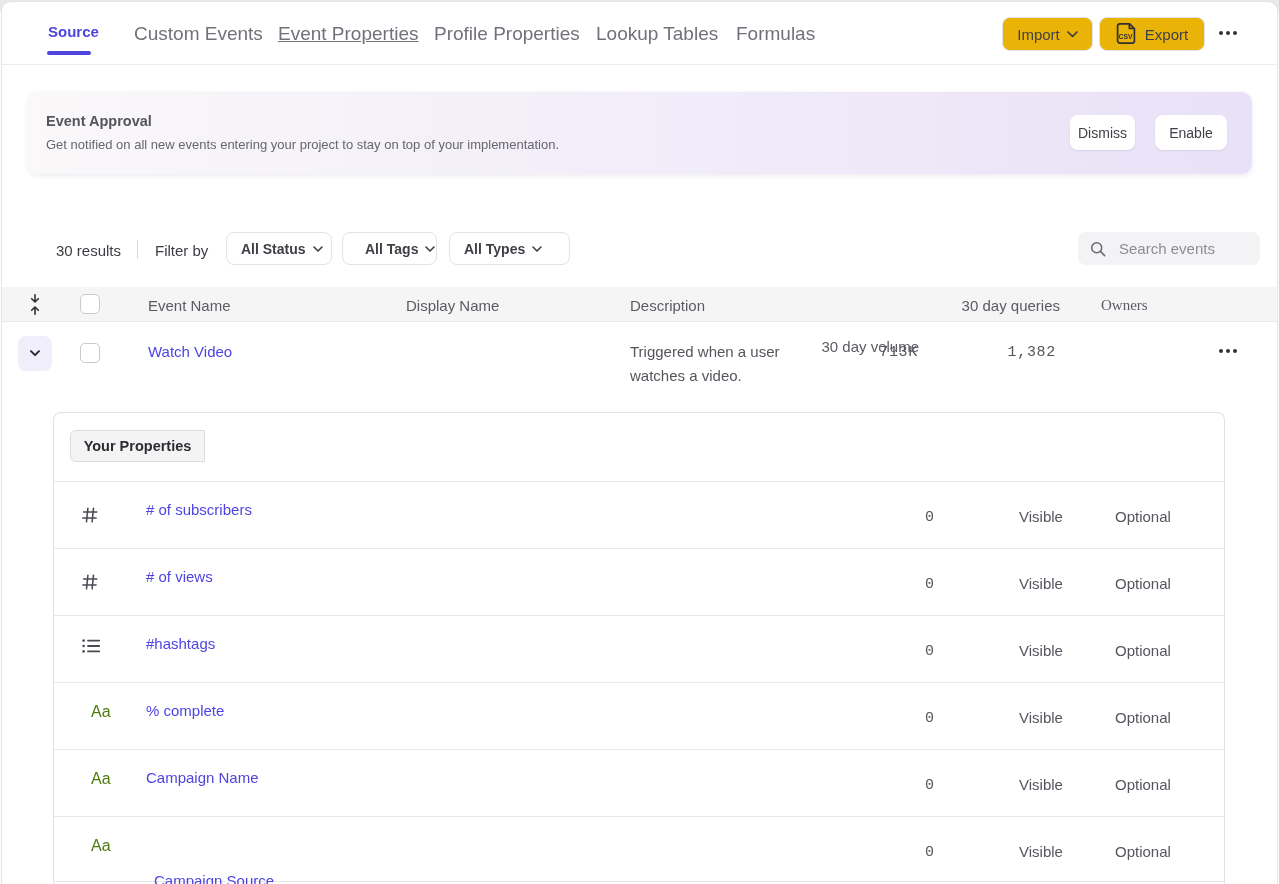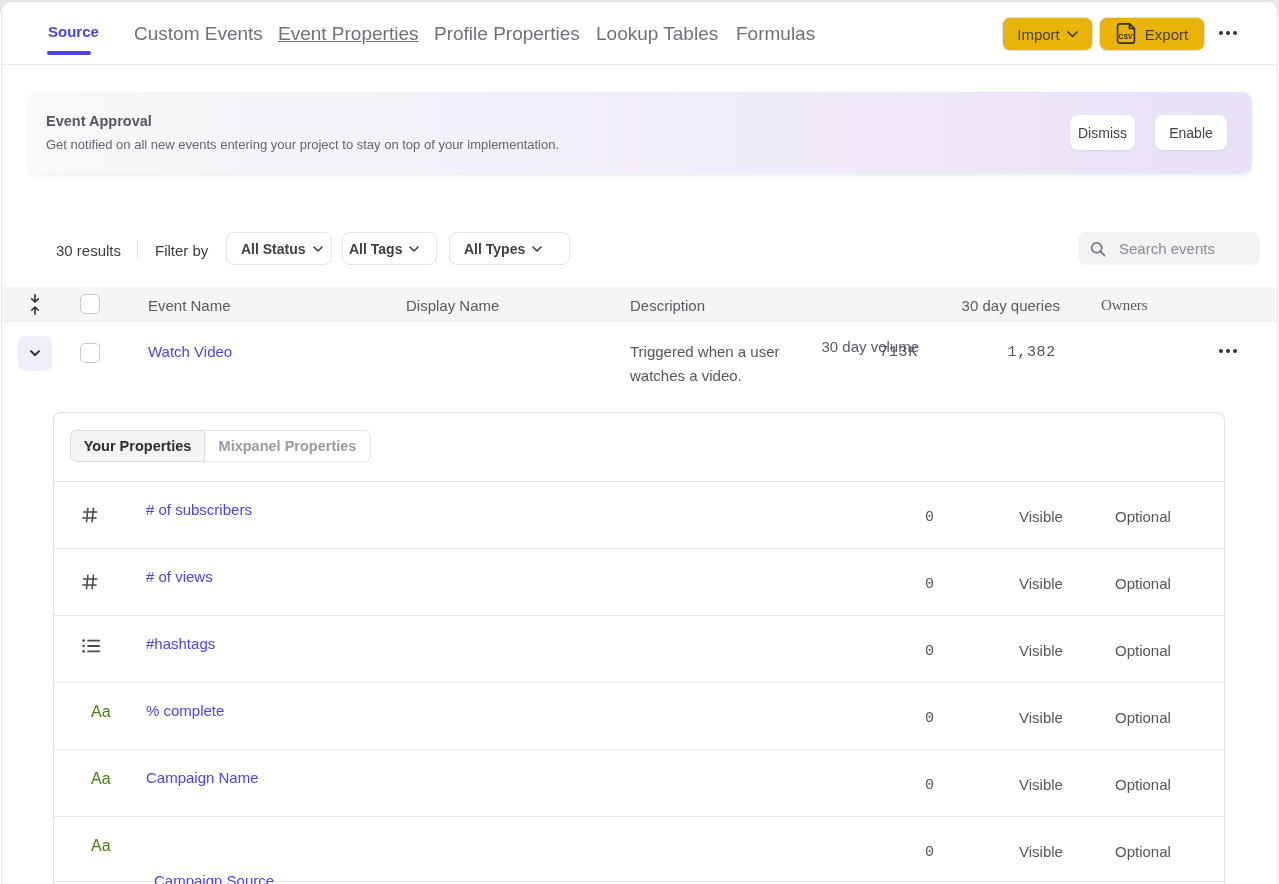--- a/index.html
+++ b/index.html
@@ -94,21 +94,21 @@
 </div>
 
 <div class="abs f14" style="left:56px; top:242px;">30 results</div>
 <div class="abs" style="left:137px; top:240px; width:1px; height:19px; background:#dcdce0;"></div>
 <div class="abs f14" style="left:155px; top:242px;">Filter by</div>
 <div class="fbtn" style="left:226px; width:106px; padding-left:14px;">All Status
   <svg width="10" height="6" viewBox="0 0 10 6" fill="none" style="margin-left:7px;">
       <path d="M1 1l4 4 4-4" stroke="#3f3f46" stroke-width="1.6" stroke-linecap="round" stroke-linejoin="round"></path>
     </svg>
 </div>
-<div class="fbtn" style="left:342px; width:95px; padding-left:6px;">All Tags
+<div class="fbtn" style="left:342px; width:95px; padding-left:22px;">All Tags
   <svg width="10" height="6" viewBox="0 0 10 6" fill="none" style="margin-left:7px;">
       <path d="M1 1l4 4 4-4" stroke="#3f3f46" stroke-width="1.6" stroke-linecap="round" stroke-linejoin="round"></path>
     </svg>
 </div>
 <div class="fbtn" style="left:449px; width:121px; padding-left:14px;">All Types
   <svg width="10" height="6" viewBox="0 0 10 6" fill="none" style="margin-left:7px;">
       <path d="M1 1l4 4 4-4" stroke="#3f3f46" stroke-width="1.6" stroke-linecap="round" stroke-linejoin="round"></path>
     </svg>
 </div>
 <div class="abs search">
@@ -144,21 +144,20 @@
 <div class="abs mono" style="left:920px; top:344px; width:136px; text-align:right; font-size:15px; color:#55555d; letter-spacing:0.7px;">1,382</div>
 <div class="abs dots" style="left:1219px; top:349px;">
     <i></i>
     <i></i>
     <i></i>
   </div>
 
 <div class="abs card"></div>
 <div class="seg">
   <div class="s1">Your Properties</div>
-  <div class="s2">Mixpanel Properties</div>
 </div>
 
 <div class="divider" style="top:481px;"></div>
 <div class="divider" style="top:548px;"></div>
 <div class="divider" style="top:615px;"></div>
 <div class="divider" style="top:682px;"></div>
 <div class="divider" style="top:749px;"></div>
 <div class="divider" style="top:881px;"></div>
 <div class="divider" style="top:816px;"></div>
 

